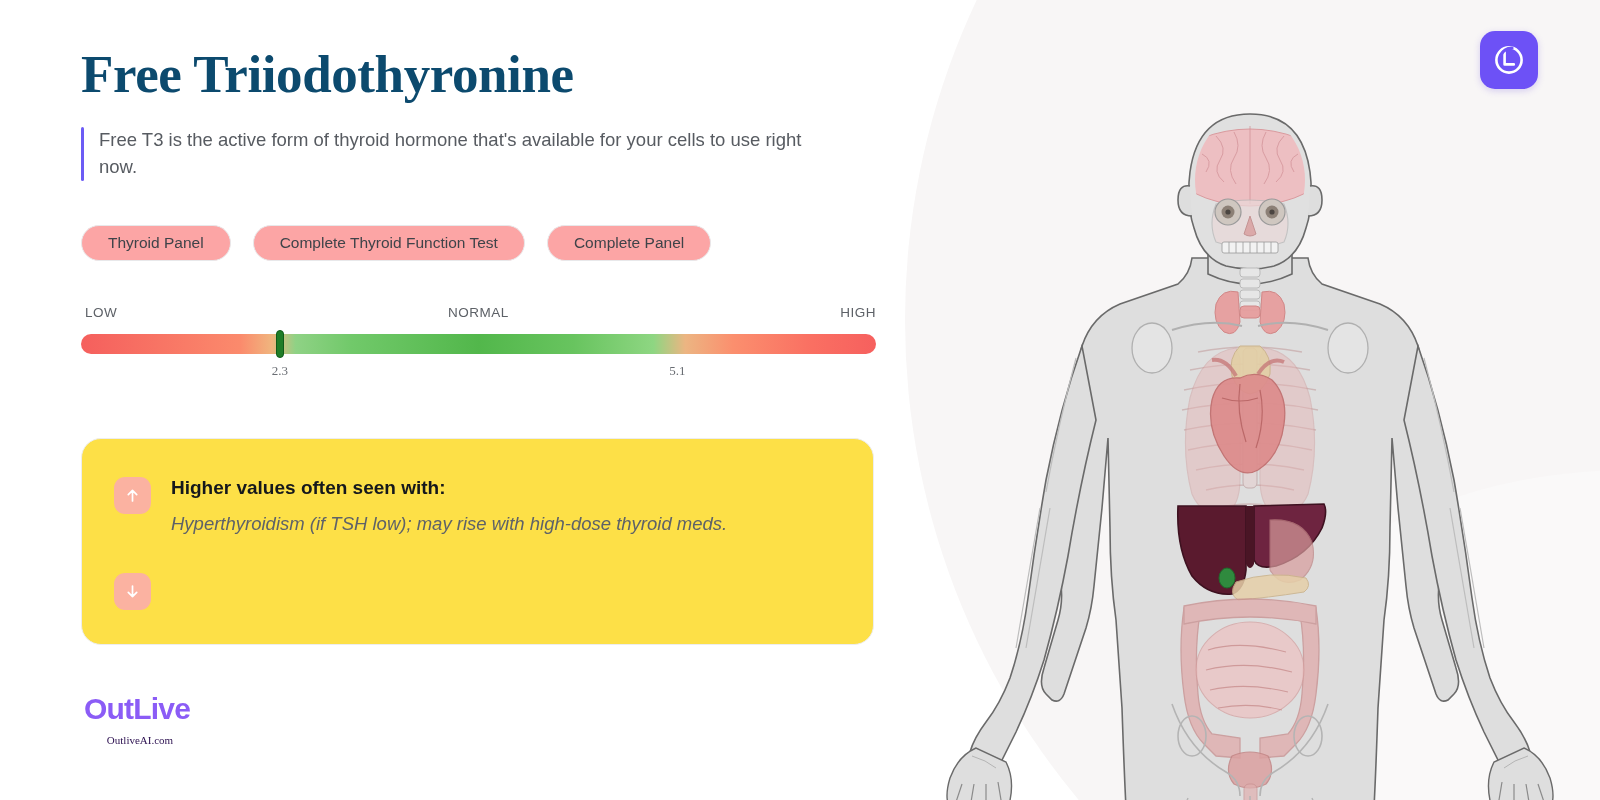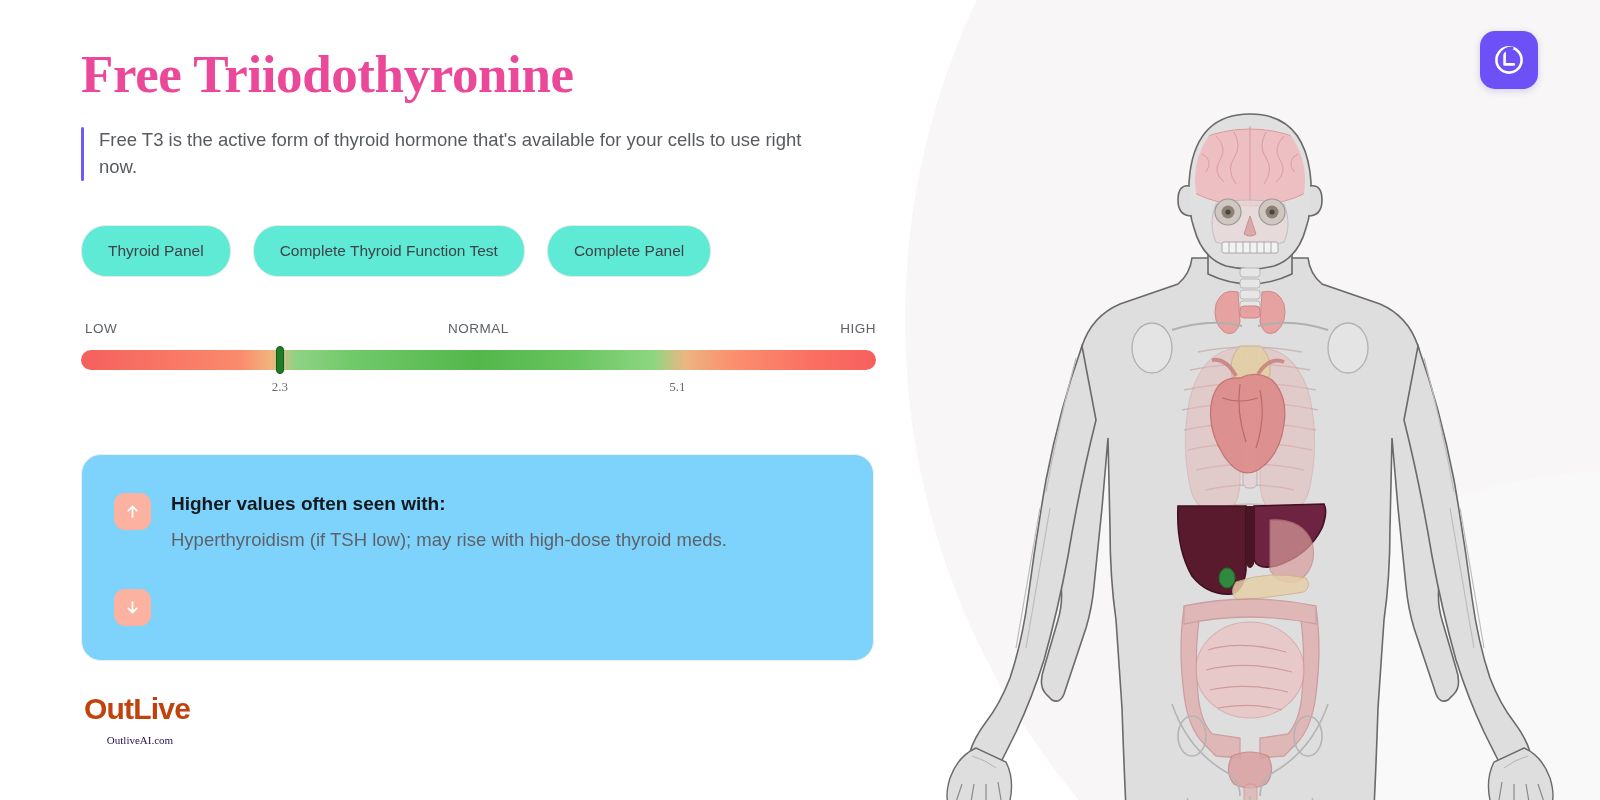--- a/index.html
+++ b/index.html
@@ -74,21 +74,21 @@
     left: 81px;
     top: 46px;
     width: 820px;
   }
 
   .page-title {
     font-family: "Liberation Serif", serif;
     font-size: 53px;
     line-height: 1.08;
     font-weight: 700;
-    color: #ec4899;
+    color: #0c4a6e;
     letter-spacing: -0.4px;
   }
 
   .subtitle-row {
     display: flex;
     margin-top: 24px;
   }
   .subtitle-bar {
     width: 3px;
     flex: 0 0 3px;
@@ -105,22 +105,22 @@
 
   
   .pill-row {
     display: flex;
     gap: 22px;
     margin-top: 44px;
   }
   .pill {
     border: 1px solid #e8e8ea;
     border-radius: 25px;
-    background: #5eead4;
-    height: 52px;
+    background: #fca5a5;
+    height: 36px;
     padding: 0 26px;
     display: flex;
     align-items: center;
     font-size: 15.5px;
     color: #3f4349;
     white-space: nowrap;
   }
 
   
   .gauge {
@@ -181,21 +181,21 @@
     font-size: 13px;
     color: #696d73;
     transform: translateX(-50%);
     font-family: Liberation Serif, serif;
   }
 
   
   .info-card {
     margin-top: 55px;
     width: 793px;
-    background: #7dd3fc;
+    background: #fde047;
     border: 1px solid #ededee;
     border-radius: 20px;
     padding: 36px 24px 34px 32px;
   }
   .info-item { display: flex; }
   .info-item + .info-item { margin-top: 34px; }
 
   .info-icon {
     flex: 0 0 37px;
     width: 37px;
@@ -215,32 +215,33 @@
     font-size: 19px;
     font-weight: 700;
     color: #15181c;
     line-height: 1.3;
   }
   .info-desc {
     font-size: 18.5px;
     color: #5e6268;
     margin-top: 11px;
     line-height: 1.35;
+    font-style: italic;
   }
 
   
   .footer {
     position: absolute;
     left: 84px;
     top: 694px;
   }
   .footer-logo {
     font-size: 30px;
     font-weight: 700;
-    color: #c2410c;
+    color: #8b5cf6;
     letter-spacing: -0.8px;
     line-height: 1;
     display: flex;
     align-items: center;
   }
   .footer-url {
     margin-top: 10px;
     font-family: "Liberation Serif", serif;
     font-size: 11px;
     color: #2c1050;

